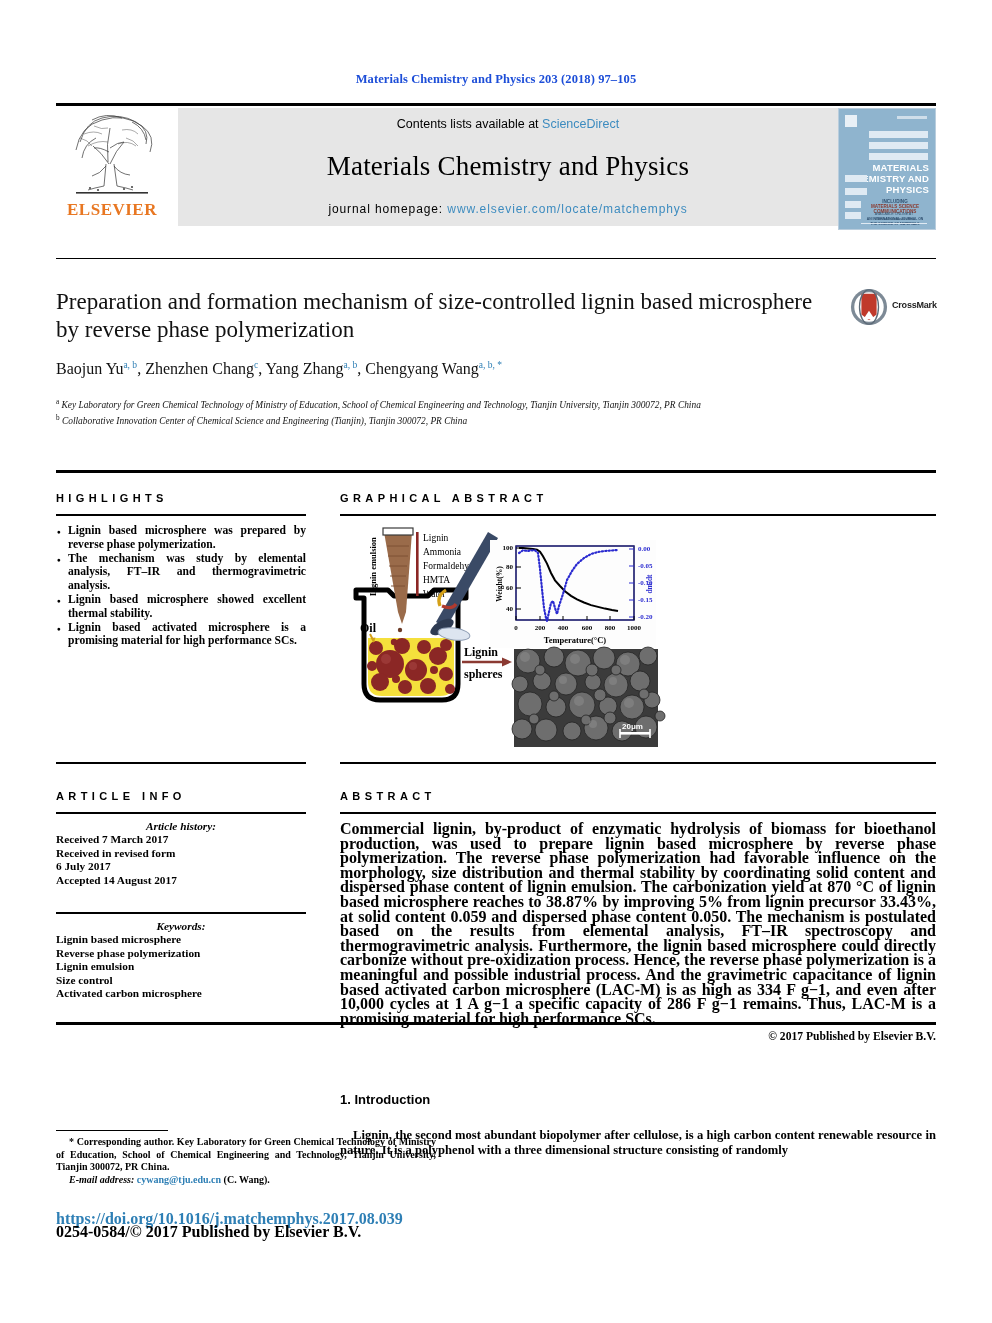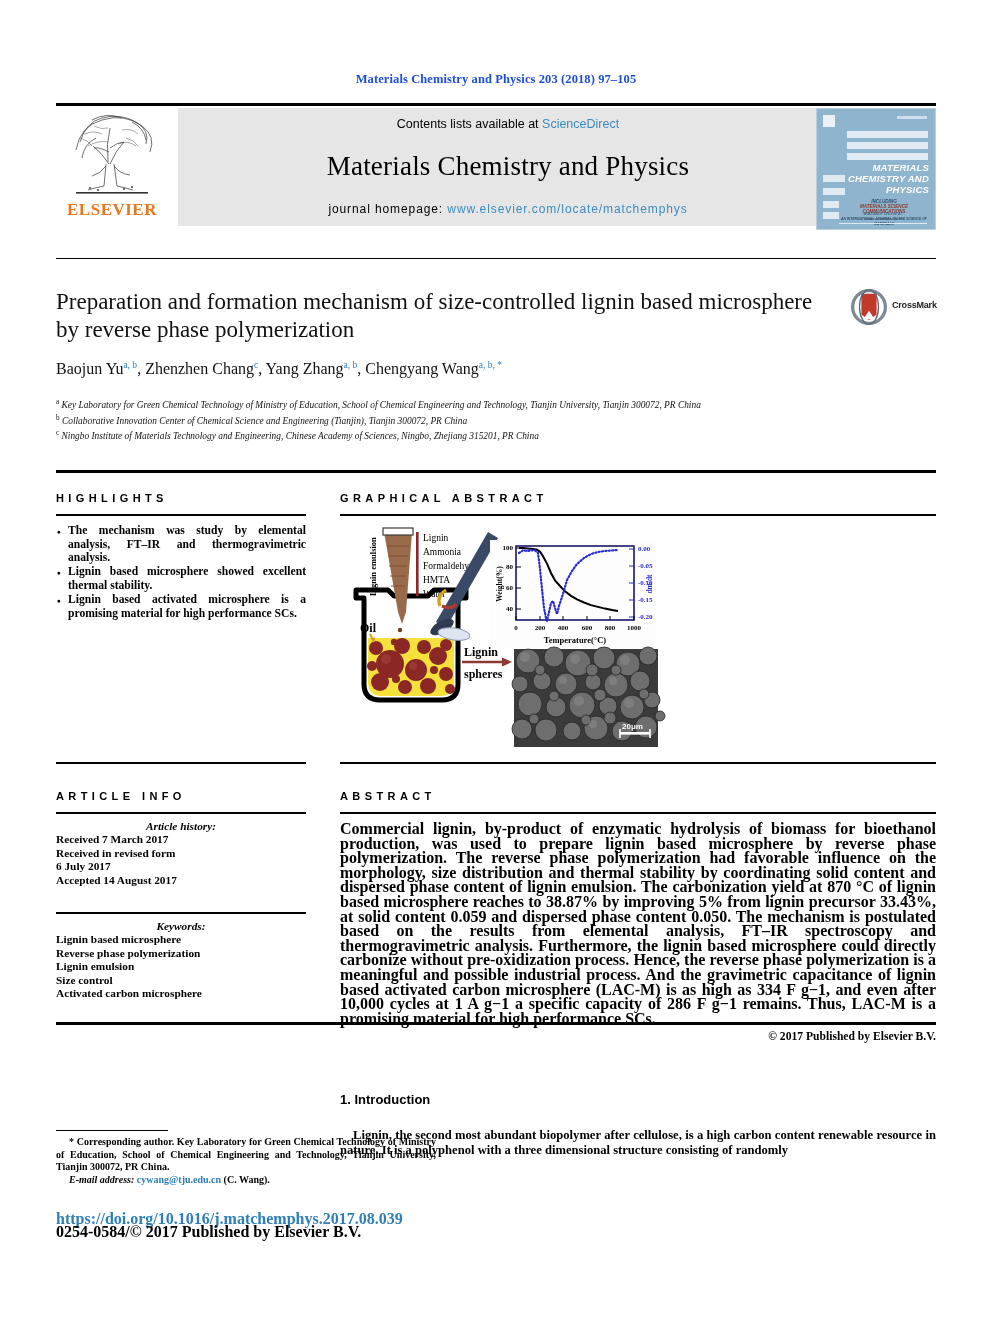--- a/index.html
+++ b/index.html
@@ -45,22 +45,22 @@
   }
   .contents-line { font-family:"Liberation Sans", sans-serif; font-size:12.5px; color:#000; }
   .contents-line .sd { color:#3c8bbf; }
   .journal-title {
     font-family:"Liberation Serif", serif; font-size:27px; color:#000; letter-spacing:.2px;
   }
   .homepage-line { font-family:"Liberation Sans", sans-serif; font-size:12px; letter-spacing:.9px; }
   .homepage-line .url { color:#3c8bbf; }
 
   .cover-thumb {
-    position:absolute; right:0; top:0; width:120px; height:122px;
-    background:#8fb4ce; border:1px solid #b9cddd; overflow:hidden;font-style:italic;
+    position:absolute; right:0; top:0; width:98px; height:122px;
+    background:#8fb4ce; border:1px solid #b9cddd; overflow:hidden;
   }
   .cover-inner { position:absolute; inset:4px; }
   .cov-band { position:absolute; background:#dfeaf3; height:7px; }
   .cov-title {
     position:absolute; left:0; right:2px; text-align:right;
     font-family:"Liberation Sans", sans-serif; font-weight:bold;
     color:#ffffff; font-size:9.5px; line-height:10.5px; letter-spacing:.2px;
   }
   .cov-sub {
     position:absolute; left:20px; right:4px; text-align:center;
@@ -265,32 +265,32 @@
     <div class="cm-word">CrossMark</div>
   </div>
 
   <div class="authors">
     <span><span>Baojun Yu</span><sup>a, b</sup><span>, </span></span><span><span>Zhenzhen Chang</span><sup>c</sup><span>, </span></span><span><span>Yang Zhang</span><sup>a, b</sup><span>, </span></span><span><span>Chengyang Wang</span><sup>a, b, *</sup></span>
   </div>
 
   <div class="affils">
     <div><sup>a</sup> <span>Key Laboratory for Green Chemical Technology of Ministry of Education, School of Chemical Engineering and Technology, Tianjin University, Tianjin 300072, PR China</span></div>
     <div><sup>b</sup> <span>Collaborative Innovation Center of Chemical Science and Engineering (Tianjin), Tianjin 300072, PR China</span></div>
-    <div><sup>c</sup> <span>Ningbo Institute of Materials Technology and Engineering, Chinese Academy of Sciences, Ningbo, Zhejiang 315201, PR China</span></div>
   </div>
 
   <div class="rule" style="left:56px; top:470px; width:880px; height:2.5px;"></div>
 
   <div class="col-left" style="top:492px;">
     <div class="sec-head">HIGHLIGHTS</div>
   </div>
   <div class="rule" style="left:56px; top:514px; width:250px; height:2px;"></div>
 
   <div class="col-left" style="top:524px;">
     <ul class="hl-list">
+      <li>Lignin based microsphere was prepared by reverse phase polymerization.</li>
       <li>The mechanism was study by elemental analysis, FT–IR and thermogravimetric analysis.</li>
       <li>Lignin based microsphere showed excellent thermal stability.</li>
       <li>Lignin based activated microsphere is a promising material for high performance SCs.</li>
     </ul>
   </div>
 
   <div class="col-right" style="top:492px;">
     <div class="sec-head">GRAPHICAL ABSTRACT</div>
   </div>
   <div class="rule" style="left:340px; top:514px; width:596px; height:2px;"></div>

